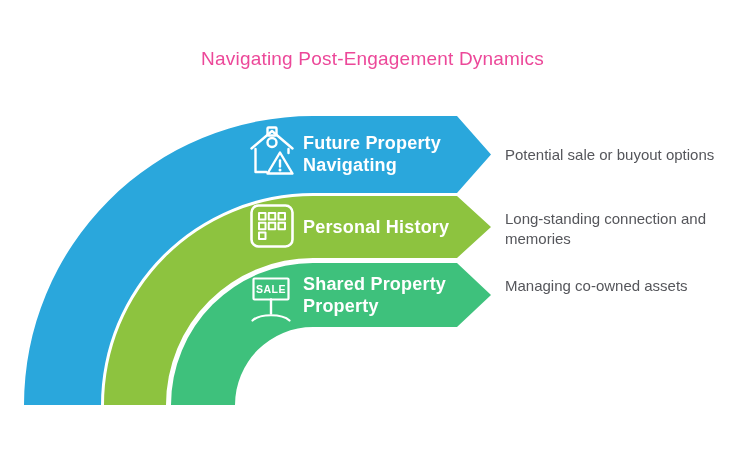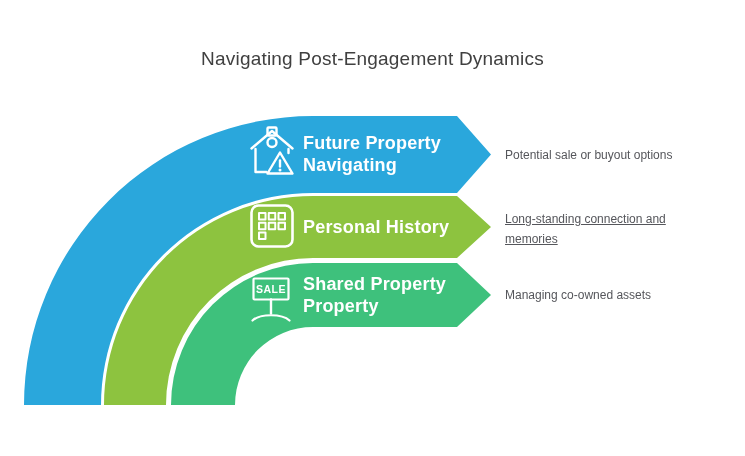--- a/index.html
+++ b/index.html
@@ -7,43 +7,43 @@
   .stage {
     position:relative;
     width:745px; height:456px;
     background:#ffffff;
     overflow:hidden;
   }
   .title {
     position:absolute; left:0; top:46px; width:100%;
     text-align:center;
     font-size:19px; line-height:26px;
-    color:#404040;
+    color:#ec4899;
     letter-spacing:0.2px;
   }
   svg.diagram { position:absolute; left:0; top:0; display:block; }
   .band-label {
     position:absolute; left:303px;
     color:#ffffff;
     font-size:18px; font-weight:600;
     line-height:22px;
     letter-spacing:0.2px;
   }
   .label-1 { top:132px; }
   .label-2 { top:216px;text-align:center; }
   .label-3 { top:273px; }
   .desc {
     position:absolute; left:505px;
-    font-size:12px; line-height:20px;
+    font-size:15px; line-height:20px;
     color:#55565B;
     white-space:nowrap;
   }
   .desc-1 { top:145px; }
-  .desc-2 { top:209px;text-decoration:underline; }
-  .desc-3 { top:285px; }
+  .desc-2 { top:209px; }
+  .desc-3 { top:276px; }
 </style>
 </head>
 <body>
 
 <div class="stage">
 
   <div class="title">Navigating Post-Engagement Dynamics</div>
 
   <svg class="diagram" width="745" height="456" viewBox="0 0 745 456">
 

